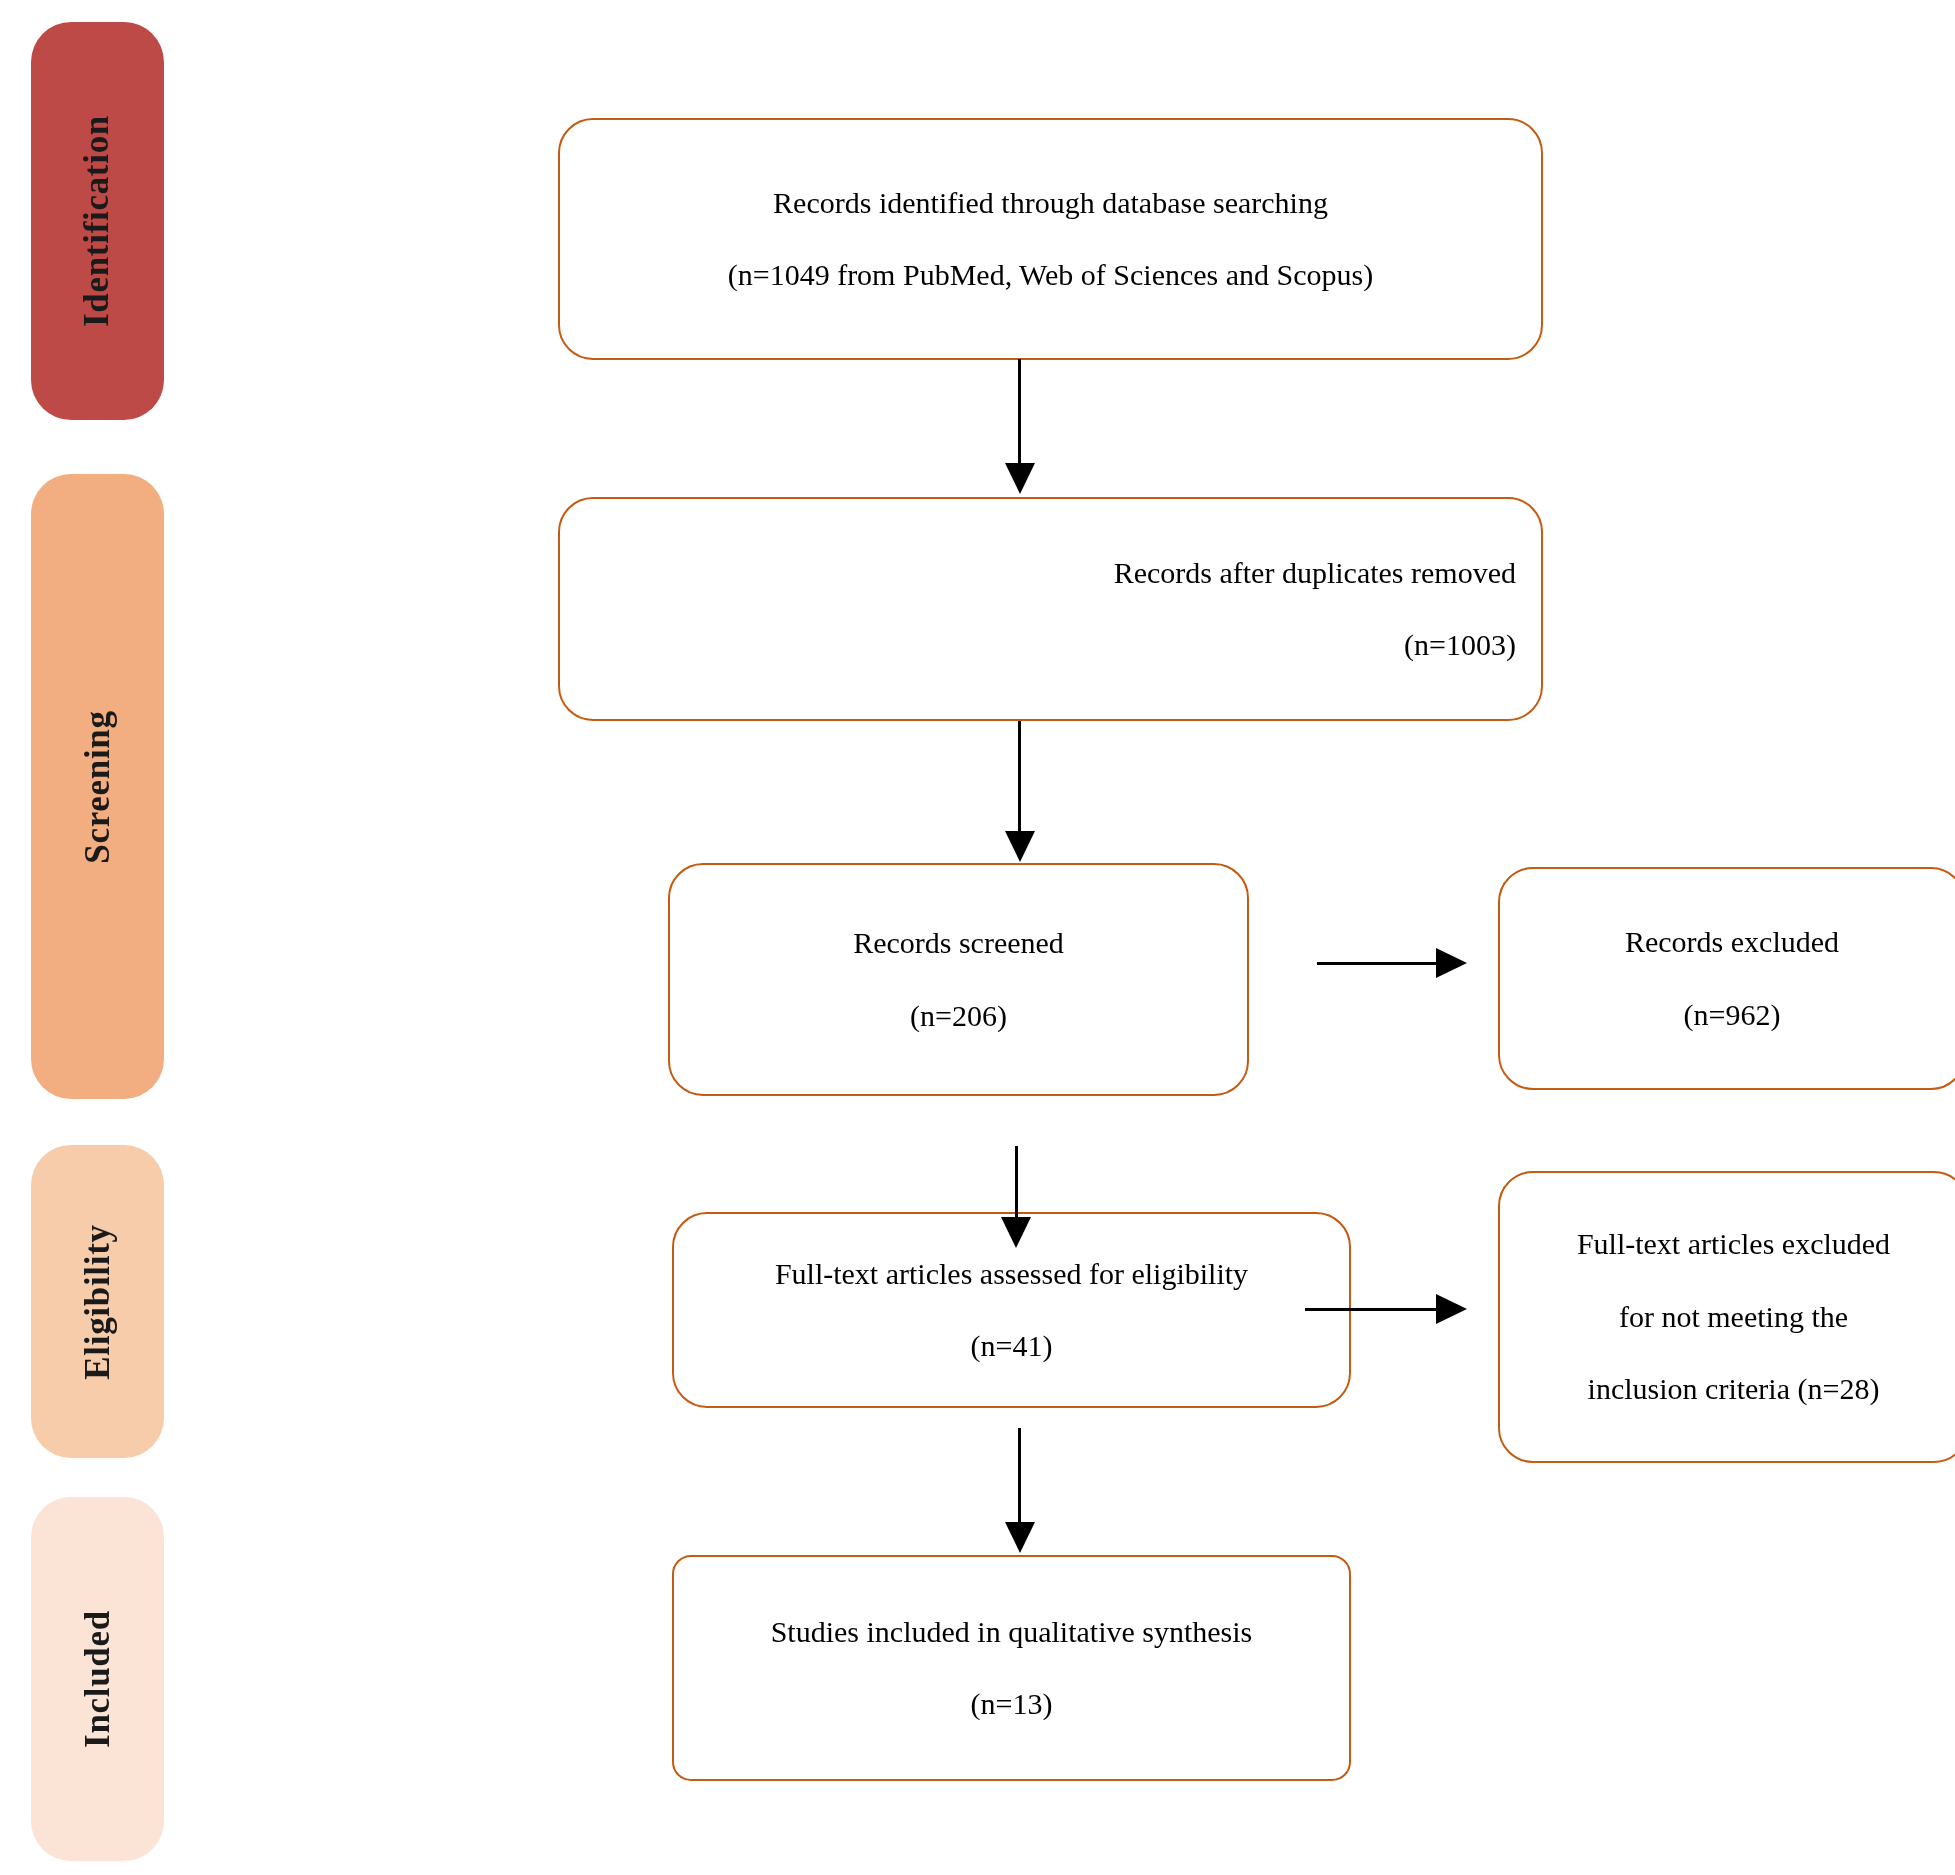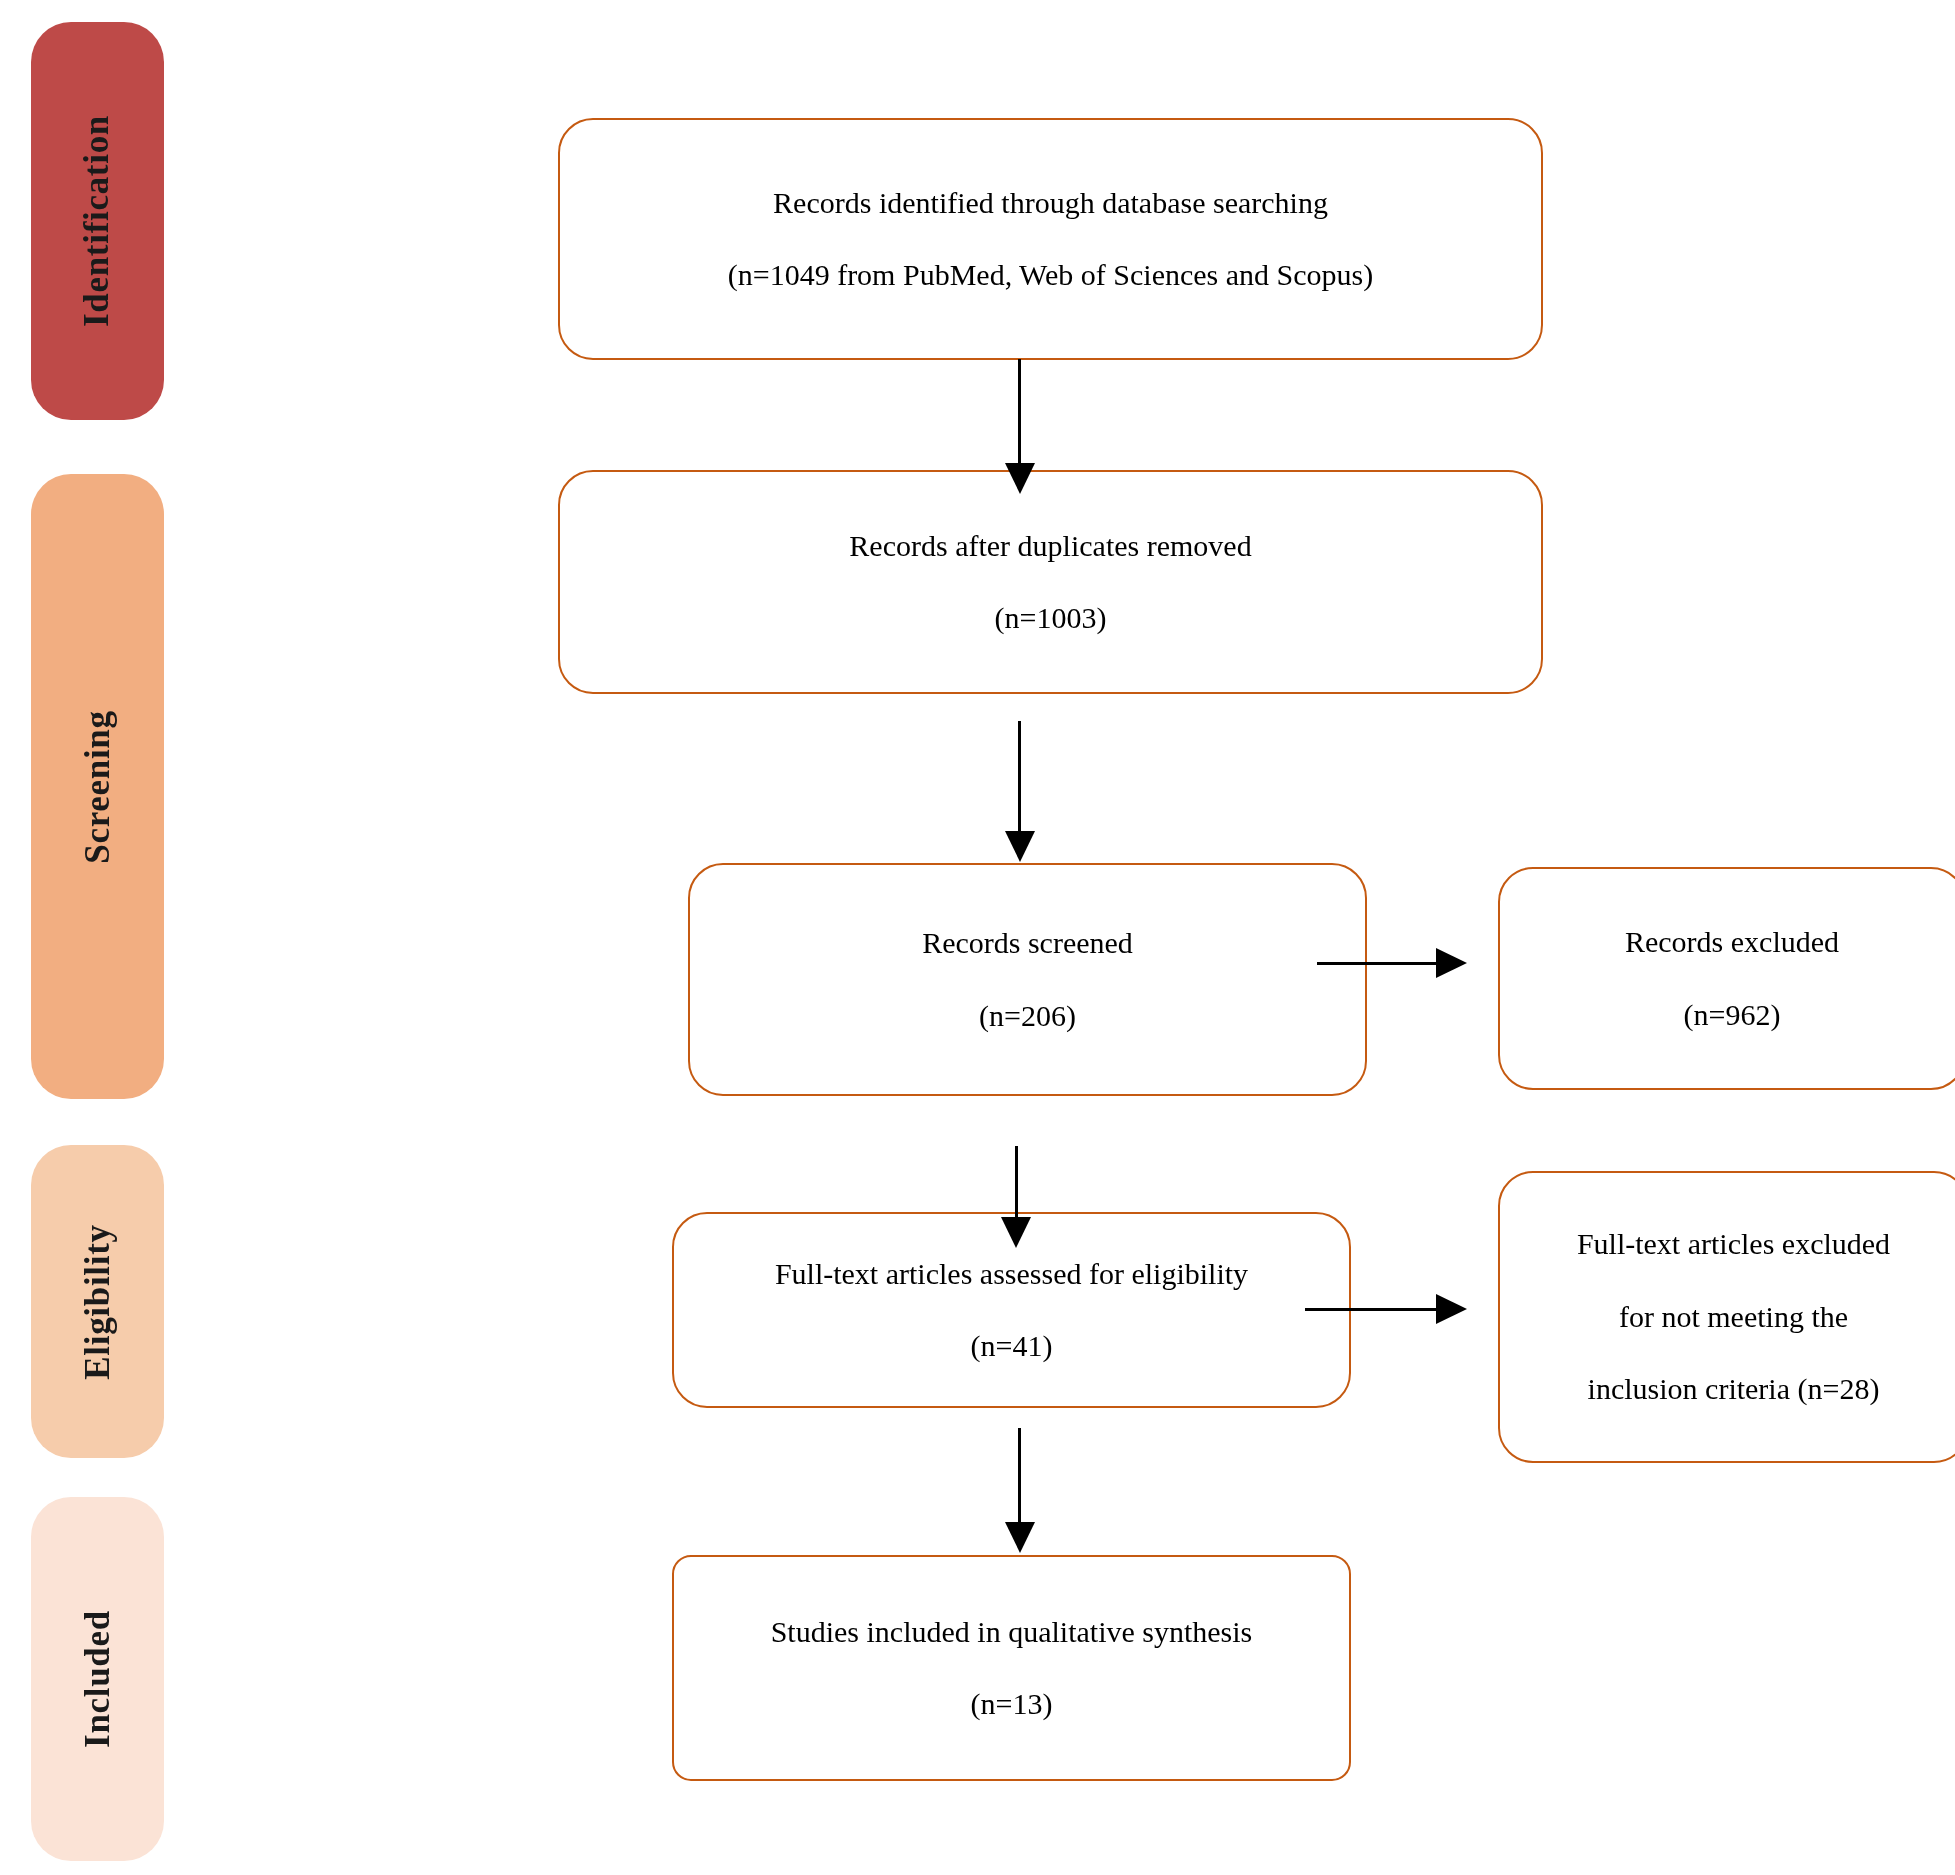--- a/index.html
+++ b/index.html
@@ -36,22 +36,22 @@
     border-radius:35px;
     display:flex; flex-direction:column; align-items:center; justify-content:center;
     row-gap:38px;
     text-align:center;
     font-size:30px; line-height:1.15;
     color:var(--box-text,#000000);
     padding:7.3px 25px;
     margin-left:32px;
   }
   #box-identified        { left:526px;  top:118px;  width:985px; height:242px; }
-  #box-dedup             { left:526px;  top:470px;  width:985px; height:224px; }
-  #box-screened          { left:656px;  top:863px; width:679px;  height:233px; }
+  #box-dedup             { left:526px;  top:497px;  width:985px; height:224px;align-items:flex-end; }
+  #box-screened          { left:636px;  top:863px; width:581px;  height:233px; }
   #box-records-excluded  { left:1466px; top:867px; width:468px;  height:223px; }
   #box-fulltext-assessed { left:640px;  top:1212px; width:679px;  height:196px; }
   #box-fulltext-excluded { left:1466px; top:1171px; width:471px;  height:292px; }
   #box-included-studies  { left:640px;  top:1555px; width:679px;  height:226px;border-radius:19px; }
 
   
   .vline { position:absolute; width:2.9px;  background:var(--arrow,#000); }
   .hline { position:absolute; height:2.9px; background:var(--arrow,#000); }
   .head-down {
     position:absolute; width:0; height:0;

